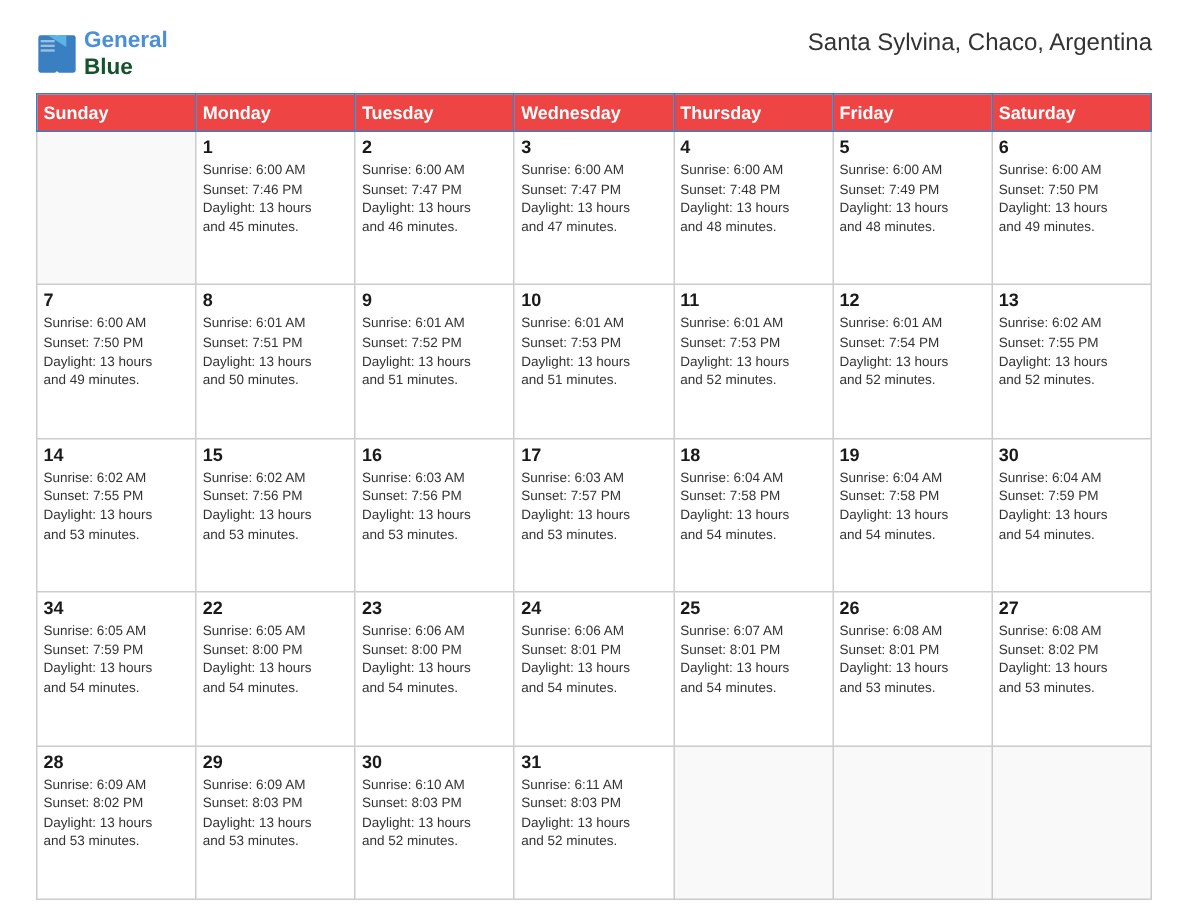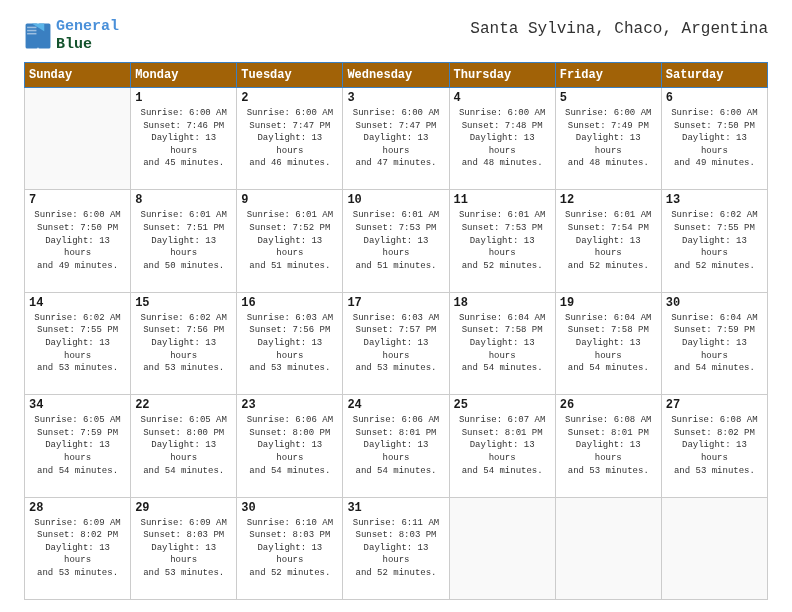--- a/index.html
+++ b/index.html
@@ -9,21 +9,20 @@
       width: 792px;
       height: 612px;
       overflow: hidden;
     }
     .page {
       width: 792px;
       height: 612px;
       padding: 18px 24px 12px 24px;
       display: flex;
       flex-direction: column;
-      font-family: Liberation Mono, monospace;
     }
     .header {
       display: flex;
       justify-content: space-between;
       align-items: flex-start;
       margin-bottom: 8px;
     }
     .logo {
       display: flex;
       align-items: center;
@@ -57,21 +56,21 @@
       margin-top: 2px;
     }
     .calendar {
       flex: 1;
       border: 1px solid #ccc;
       border-collapse: collapse;
       width: 100%;
       table-layout: fixed;
     }
     .calendar th {
-      background-color: #a16207;
+      background-color: #ef4444;
       color: #fff;
       font-size: 12px;
       font-weight: bold;
       padding: 5px 4px;
       text-align: left;
       border: 1px solid #3a7fc1;
     }
     .calendar td {
       border: 1px solid #ccc;
       vertical-align: top;
@@ -84,21 +83,20 @@
       font-size: 12px;
       font-weight: bold;
       color: #1a1a1a;
       display: block;
       margin-bottom: 2px;
     }
     .day-info {
       font-size: 9px;
       color: #333;
       line-height: 1.4;
-      text-align: center;
     }
     .empty-cell {
       background: #f9f9f9;
     }
   </style>
 </head>
 <body>
 
 <div class="page">
   <div class="header">

